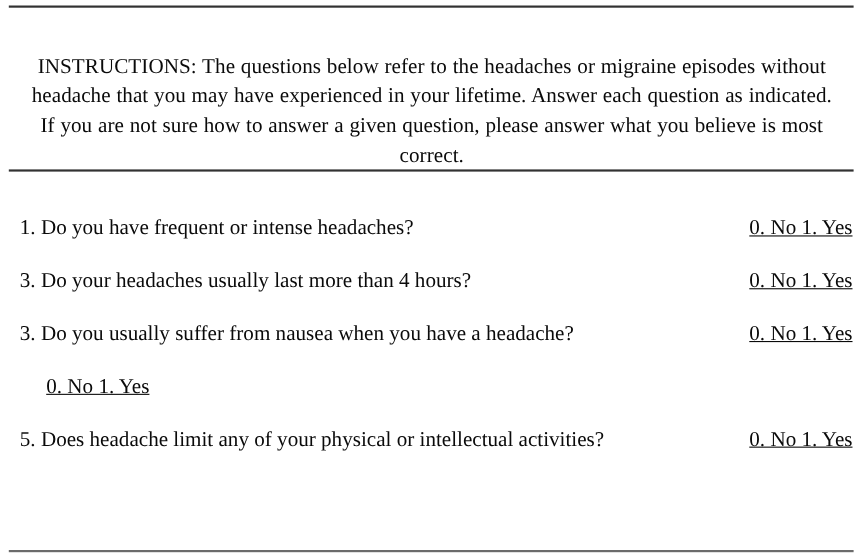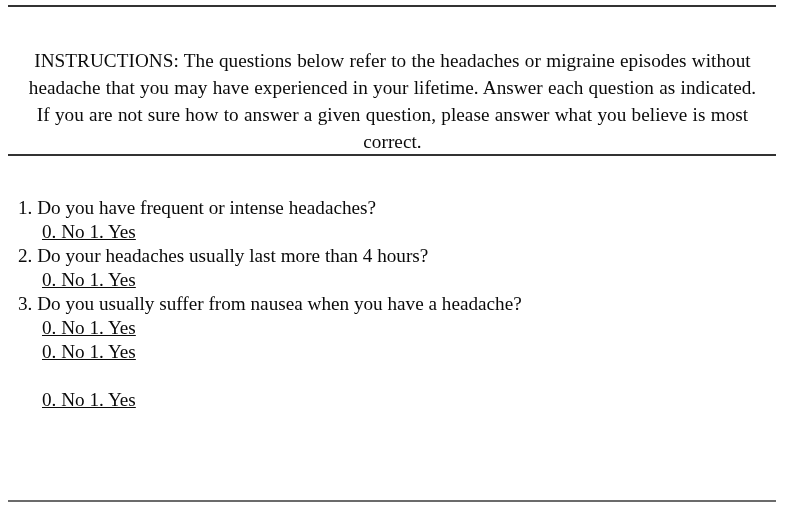--- a/index.html
+++ b/index.html
@@ -60,21 +60,20 @@
     width: 757px;
   }
   .question-row {
     display: flex;
     align-items: baseline;
     justify-content: space-between;
     height: 48px;
     font-size: 19.2px;
     line-height: 24px;
     white-space: nowrap;
-    flex-direction: column;
   }
   .question-text {
     flex: 0 1 auto;
     text-align: left;
   }
   .question-answers {
     flex: 0 0 auto;
     text-align: left;
     padding-left: 24px;
     text-decoration: underline;
@@ -92,34 +91,35 @@
   <hr class="rule rule-mid">
 
   <div class="questions">
 
     <div class="question-row">
       <span class="question-text">1. Do you have frequent or intense headaches?</span>
       <span class="question-answers">0. No 1. Yes</span>
     </div>
 
     <div class="question-row">
-      <span class="question-text">2. Do your headaches usually last more than 4 hours?</span>
+      <span class="question-text">3. Do your headaches usually last more than 4 hours?</span>
       <span class="question-answers">0. No 1. Yes</span>
     </div>
 
     <div class="question-row">
       <span class="question-text">3. Do you usually suffer from nausea when you have a headache?</span>
       <span class="question-answers">0. No 1. Yes</span>
     </div>
 
     <div class="question-row">
       <span class="question-answers">0. No 1. Yes</span>
     </div>
 
     <div class="question-row">
+      <span class="question-text">5. Does headache limit any of your physical or intellectual activities?</span>
       <span class="question-answers">0. No 1. Yes</span>
     </div>
 
   </div>
 
   <hr class="rule rule-bottom">
 
 </div>
 
 </body></html>

